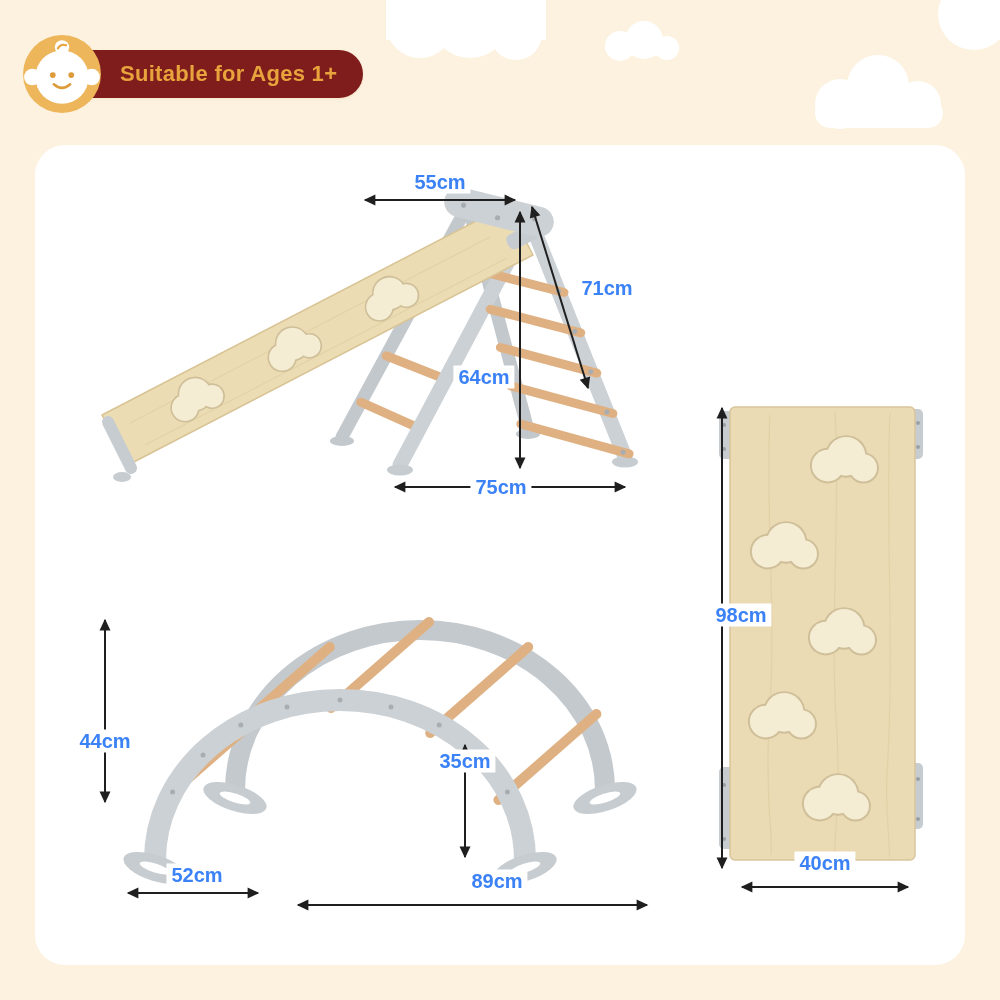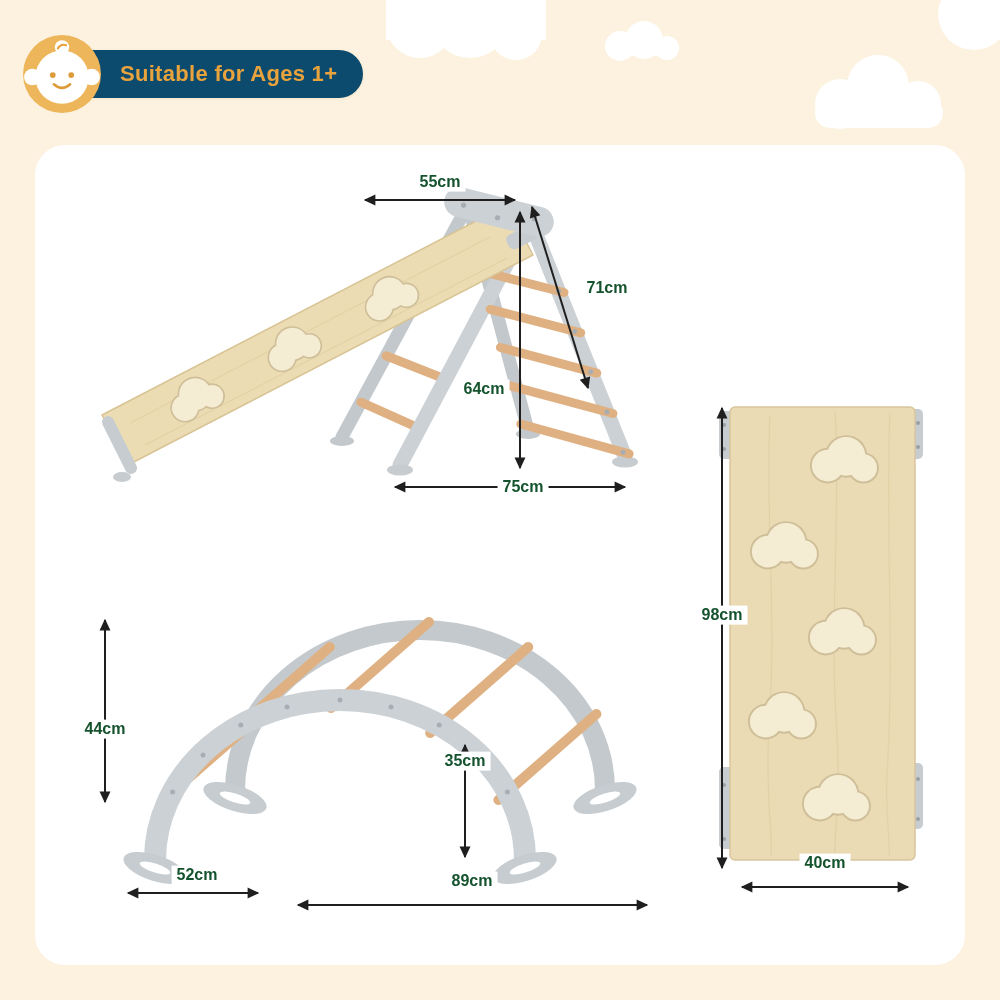--- a/index.html
+++ b/index.html
@@ -9,33 +9,33 @@
     background:#fcf2df;
     font-family:"Liberation Sans",sans-serif;
   }
   .page{position:relative;width:1000px;height:1000px;background:#fcf2df;}
   .clouds{position:absolute;left:0;top:0;}
   .badge{position:absolute;left:22px;top:34px;display:flex;align-items:center;z-index:6;}
   .badge-circle{width:80px;height:80px;position:relative;z-index:2;flex:0 0 auto;}
   .badge-pill{
     height:48px;margin-left:-38px;padding:0 26px 0 56px;
     display:flex;align-items:center;z-index:1;
-    background:#0c4a6e;border-radius:26px;
+    background:#7f1d1d;border-radius:26px;
     box-shadow:0 1px 3px rgba(180,140,60,0.12);
     color:#e8a33c;font-size:22px;font-weight:bold;letter-spacing:0.3px;white-space:nowrap;
   }
   .card{
     position:absolute;left:35px;top:145px;width:930px;height:820px;
     background:#ffffff;border-radius:30px;
   }
   .illus{position:absolute;}
   .dims{position:absolute;left:0;top:0;z-index:3;}
   .dim-label{
     position:absolute;z-index:4;transform:translate(-50%,-50%);
-    font-size:16px;font-weight:600;color:#14532d;line-height:1.05;
+    font-size:20px;font-weight:600;color:#3b82f6;line-height:1.05;
     background:#ffffff;padding:1px 5px;white-space:nowrap;
   }
 </style>
 </head>
 <body>
 
 <div class="page">
 
   <svg class="clouds" width="1000" height="150">
     <g fill="#ffffff">
@@ -227,23 +227,23 @@
         <line x1="93" y1="748" x2="223" y2="748"></line>
         <line x1="263" y1="760" x2="612" y2="760"></line>
         <line x1="430" y1="600" x2="430" y2="712"></line>
         <line x1="687" y1="263" x2="687" y2="723"></line>
         <line x1="707" y1="742" x2="873" y2="742"></line>
       </g>
     </svg>
 
     <div class="dim-label" style="left:405px;top:37px">55cm</div>
     <div class="dim-label" style="left:572px;top:143px">71cm</div>
-    <div class="dim-label" style="left:449px;top:244px">64cm</div>
-    <div class="dim-label" style="left:488px;top:342px">75cm</div>
-    <div class="dim-label" style="left:70px;top:584px">44cm</div>
+    <div class="dim-label" style="left:449px;top:232px">64cm</div>
+    <div class="dim-label" style="left:466px;top:342px">75cm</div>
+    <div class="dim-label" style="left:70px;top:596px">44cm</div>
     <div class="dim-label" style="left:162px;top:730px">52cm</div>
-    <div class="dim-label" style="left:437px;top:736px">89cm</div>
+    <div class="dim-label" style="left:462px;top:736px">89cm</div>
     <div class="dim-label" style="left:430px;top:616px">35cm</div>
-    <div class="dim-label" style="left:687px;top:470px">98cm</div>
+    <div class="dim-label" style="left:706px;top:470px">98cm</div>
     <div class="dim-label" style="left:790px;top:718px">40cm</div>
 
   </div>
 </div>
 
 </body></html>

